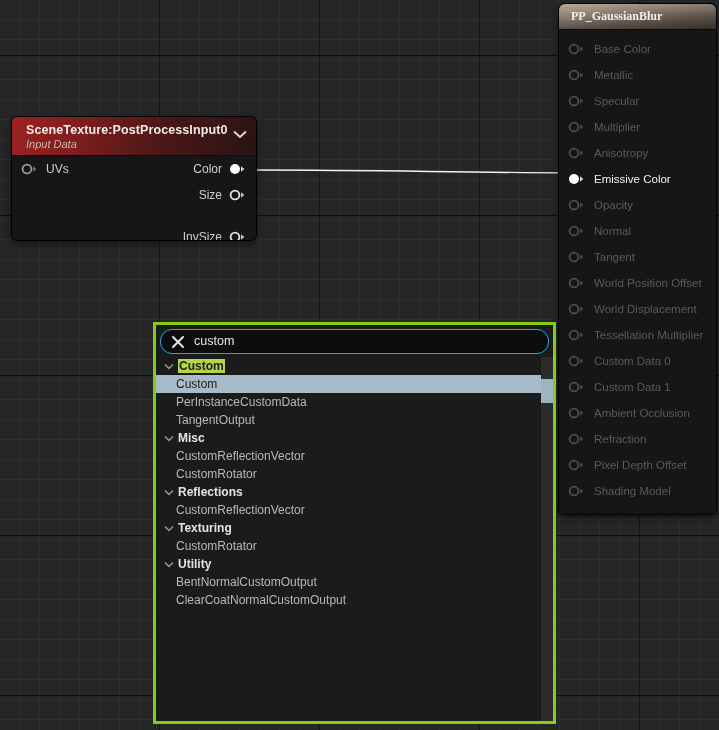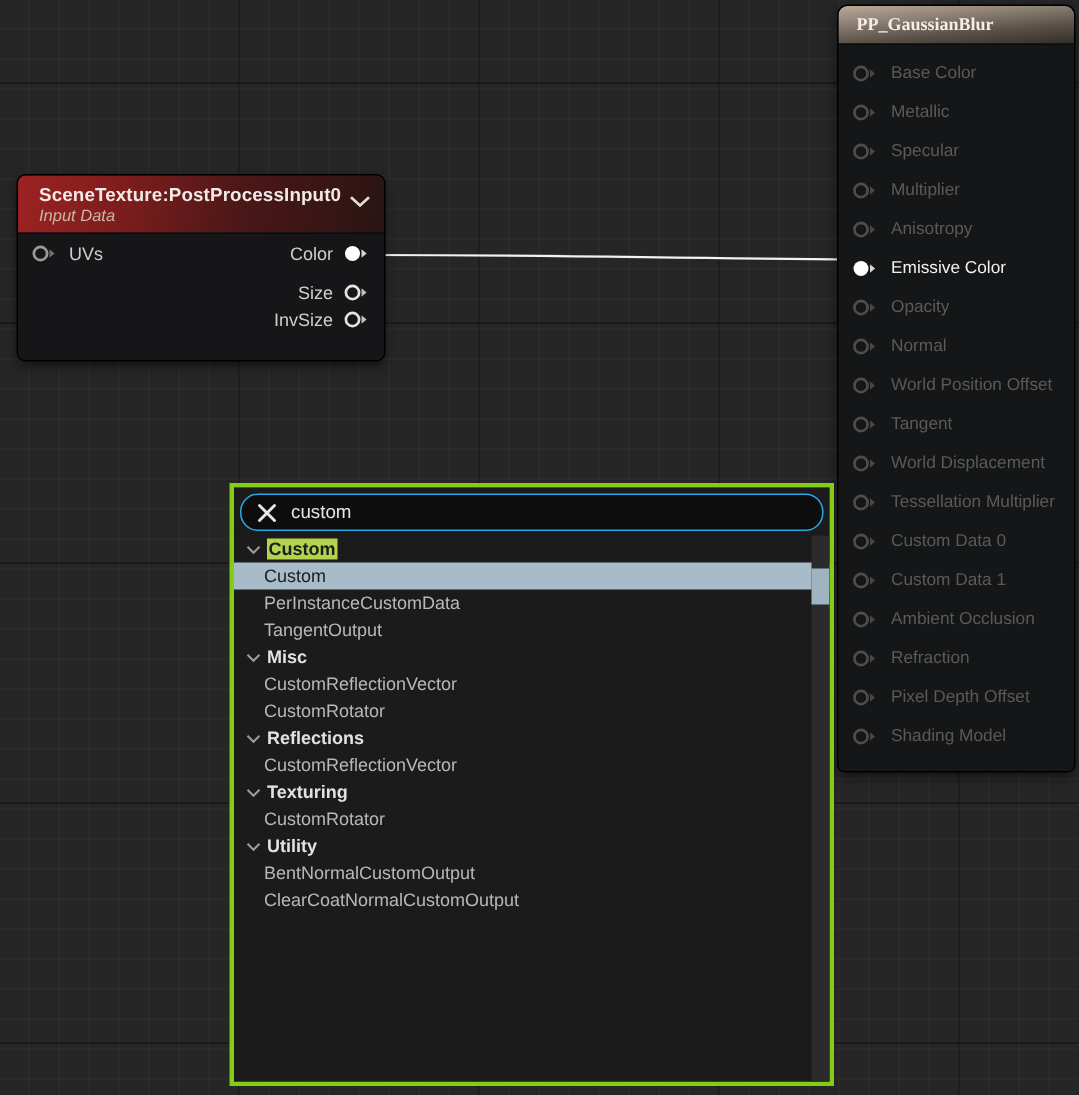--- a/index.html
+++ b/index.html
@@ -274,21 +274,21 @@
     </div>
 
     <div class="pin-row out" style="top:30px;">
       <svg class="pin-glyph" width="18" height="12" viewBox="0 0 18 12">
         <circle cx="6" cy="6" r="4.4" stroke="#e3e3e3" stroke-width="1.8" fill="none"></circle>
         <path d="M12 3.2 L15.4 6 L12 8.8" fill="#c2c2c2"></path>
       </svg>
       <span class="pin-label">Size</span>
     </div>
 
-    <div class="pin-row out" style="top:48px;padding-left:16px;">
+    <div class="pin-row out" style="top:72px;padding-left:16px;">
       <svg class="pin-glyph" width="18" height="12" viewBox="0 0 18 12">
         <circle cx="6" cy="6" r="4.4" stroke="#e3e3e3" stroke-width="1.8" fill="none"></circle>
         <path d="M12 3.2 L15.4 6 L12 8.8" fill="#c2c2c2"></path>
       </svg>
       <span class="pin-label">InvSize</span>
     </div>
 
   </div>
 </div>
 
@@ -351,28 +351,28 @@
           <circle cx="6" cy="6" r="4.4" fill="none" stroke="#4d4d4d" stroke-width="1.8"></circle>
           <path d="M12 3.2 L15.4 6 L12 8.8" fill="#474747"></path>
         </svg>
         <span class="mat-label">Normal</span>
       </div>
       <div class="mat-row">
         <svg width="18" height="12" viewBox="0 0 18 12">
           <circle cx="6" cy="6" r="4.4" fill="none" stroke="#4d4d4d" stroke-width="1.8"></circle>
           <path d="M12 3.2 L15.4 6 L12 8.8" fill="#474747"></path>
         </svg>
+        <span class="mat-label">Tangent</span>
+      </div>
+      <div class="mat-row">
+        <svg width="18" height="12" viewBox="0 0 18 12">
+          <circle cx="6" cy="6" r="4.4" fill="none" stroke="#4d4d4d" stroke-width="1.8"></circle>
+          <path d="M12 3.2 L15.4 6 L12 8.8" fill="#474747"></path>
+        </svg>
         <span class="mat-label">World Position Offset</span>
-      </div>
-      <div class="mat-row">
-        <svg width="18" height="12" viewBox="0 0 18 12">
-          <circle cx="6" cy="6" r="4.4" fill="none" stroke="#4d4d4d" stroke-width="1.8"></circle>
-          <path d="M12 3.2 L15.4 6 L12 8.8" fill="#474747"></path>
-        </svg>
-        <span class="mat-label">Tangent</span>
       </div>
       <div class="mat-row">
         <svg width="18" height="12" viewBox="0 0 18 12">
           <circle cx="6" cy="6" r="4.4" fill="none" stroke="#4d4d4d" stroke-width="1.8"></circle>
           <path d="M12 3.2 L15.4 6 L12 8.8" fill="#474747"></path>
         </svg>
         <span class="mat-label">World Displacement</span>
       </div>
       <div class="mat-row">
         <svg width="18" height="12" viewBox="0 0 18 12">

